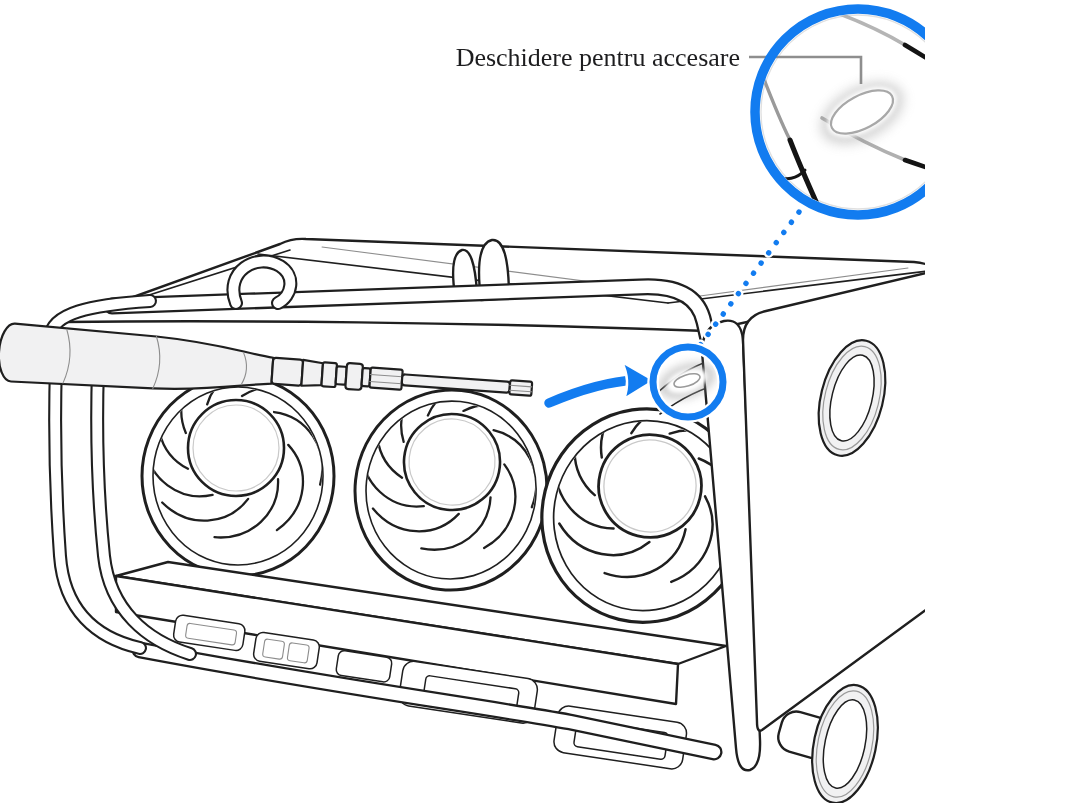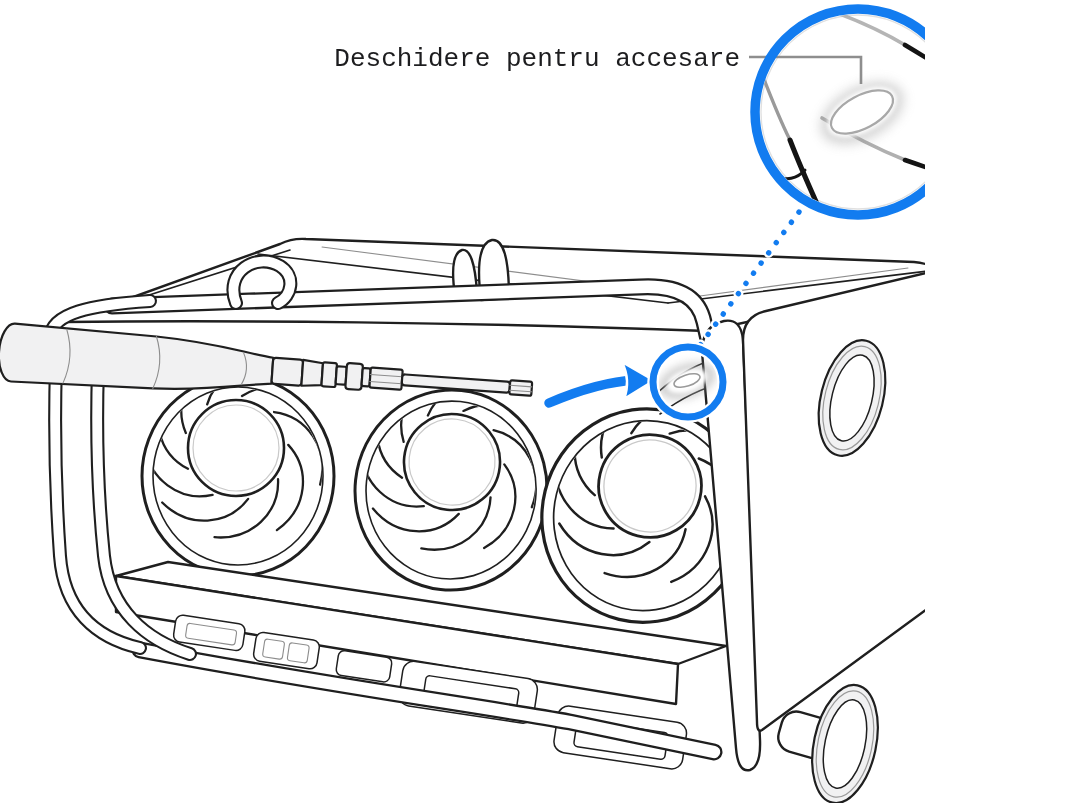--- a/index.html
+++ b/index.html
@@ -1,17 +1,17 @@
 <!DOCTYPE html>
 <html style="--accent: #127cf0; --ink: #1f1f1f; --leader: #8e8e8e; --light: #f1f1f2; --bg: #ffffff;"><head>
 <meta charset="utf-8">
 <style>
   html,body{margin:0;padding:0;background:#fff;}
   #stage{position:relative;width:925px;height:803px;background:var(--bg,#fff);overflow:hidden;
-         font-family:Liberation Mono, monospace;}
+         font-family:Liberation Serif, serif;}
   svg{display:block}
   
   .f  {fill:#ffffff;stroke:var(--ink);stroke-width:2.4;stroke-linejoin:round;stroke-linecap:round;}
   .f15{fill:#ffffff;stroke:var(--ink);stroke-width:1.5;stroke-linejoin:round;}
   .s15{fill:none;stroke:var(--ink);stroke-width:1.6;stroke-linecap:round;}
   .s1 {fill:none;stroke:#8d8d8d;stroke-width:1.1;stroke-linecap:round;}
   .gf {fill:var(--light);stroke:var(--ink);stroke-width:2.2;stroke-linejoin:round;}
   .tubeO{fill:none;stroke:var(--ink);stroke-width:17;stroke-linecap:round;stroke-linejoin:round;}
   .tubeI{fill:none;stroke:#fff;stroke-width:12.4;stroke-linecap:round;stroke-linejoin:round;}
   .tubeO2{fill:none;stroke:var(--ink);stroke-width:14;stroke-linecap:round;}

